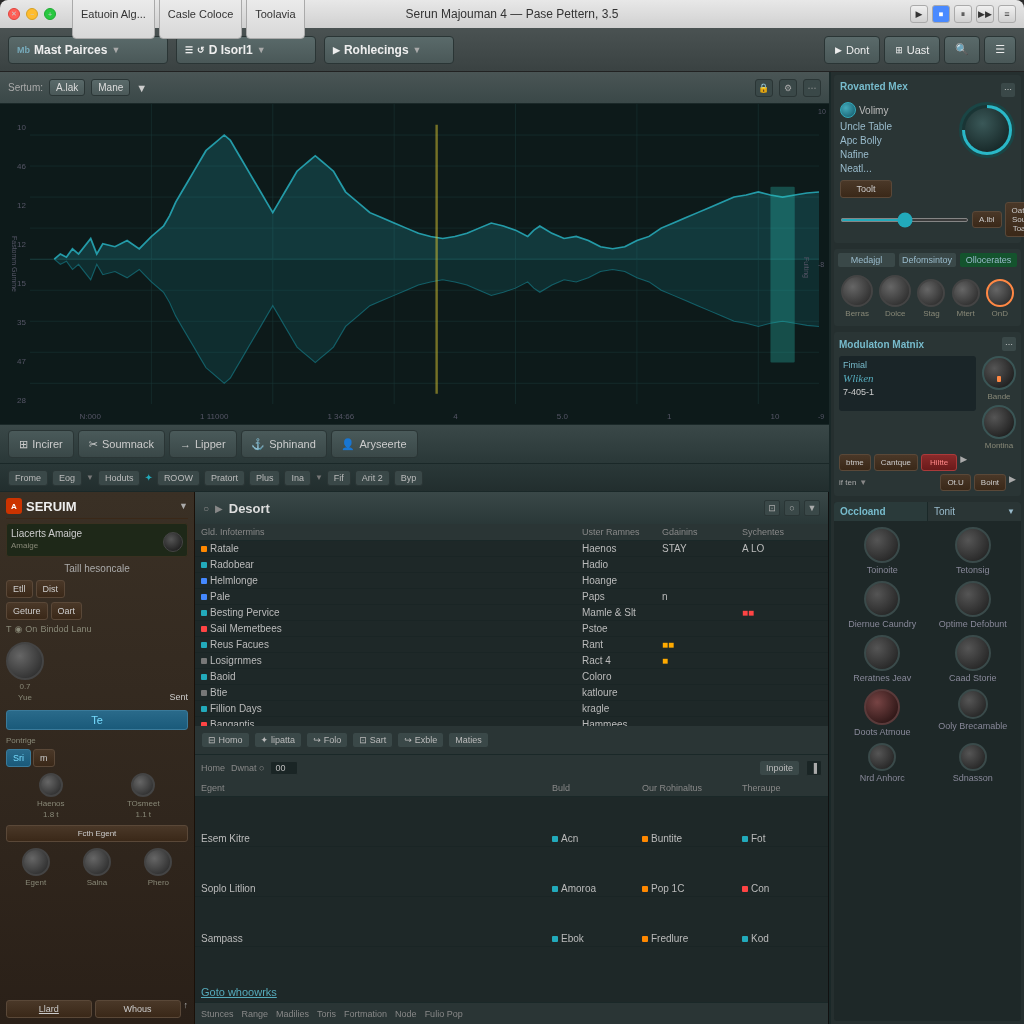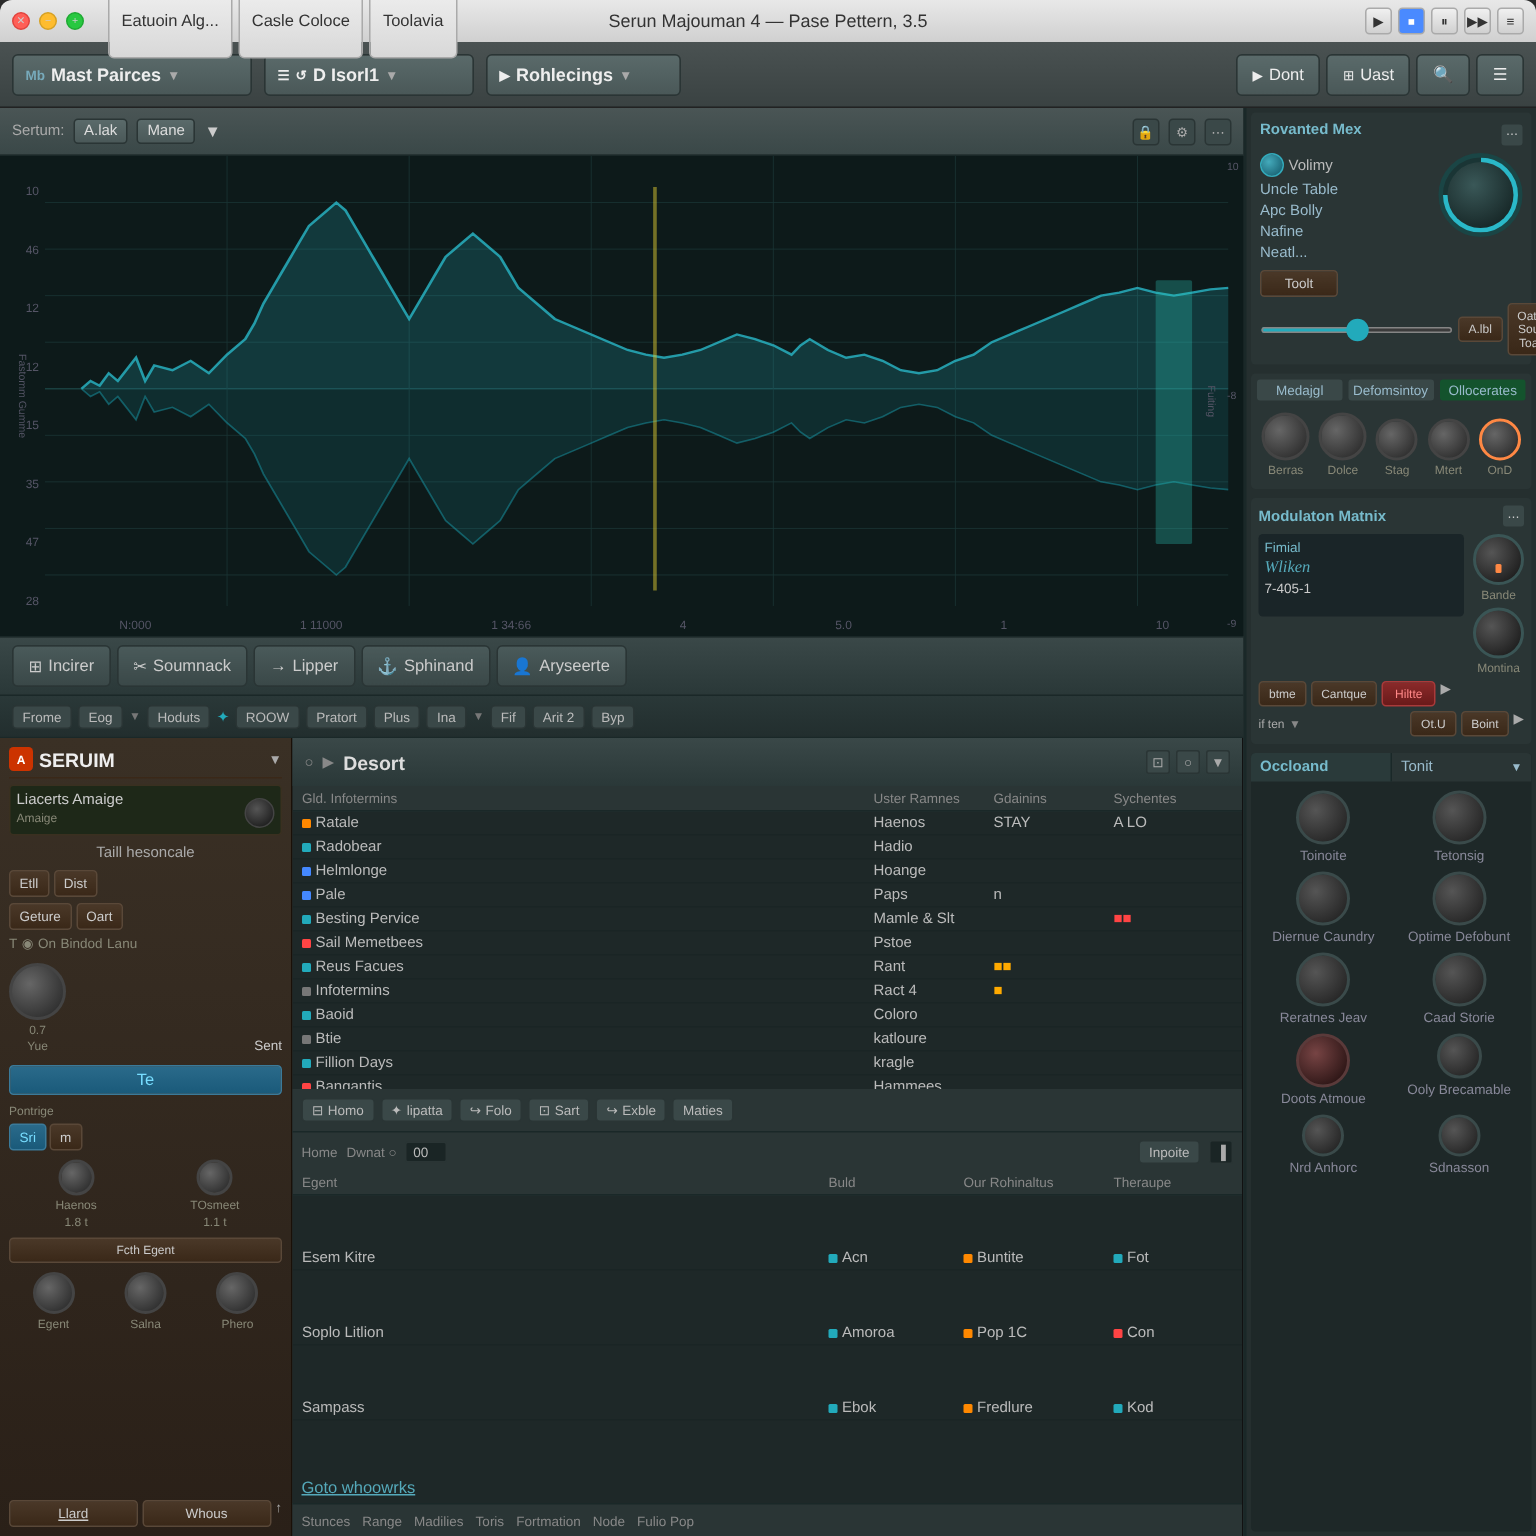--- a/index.html
+++ b/index.html
@@ -714,21 +714,21 @@
                   <span class="color-dot" style="background:#2ab;"></span>
                   <span>Reus Facues</span>
                 </span>
               <span class="browser-cell">Rant</span>
               <span class="browser-cell" style="color:#fa0;">■■</span>
               <span class="browser-cell"></span>
             </div>
             <div class="browser-row">
               <span class="browser-cell">
                   <span class="color-dot" style="background:#777;"></span>
-                  <span>Infotermins</span>
+                  <span>Losigrnmes</span>
                 </span>
               <span class="browser-cell">Ract 4</span>
               <span class="browser-cell" style="color:#fa0;">■</span>
               <span class="browser-cell"></span>
             </div>
             <div class="browser-row">
               <span class="browser-cell">
                   <span class="color-dot" style="background:#2ab;"></span>
                   <span>Baoid</span>
                 </span>

